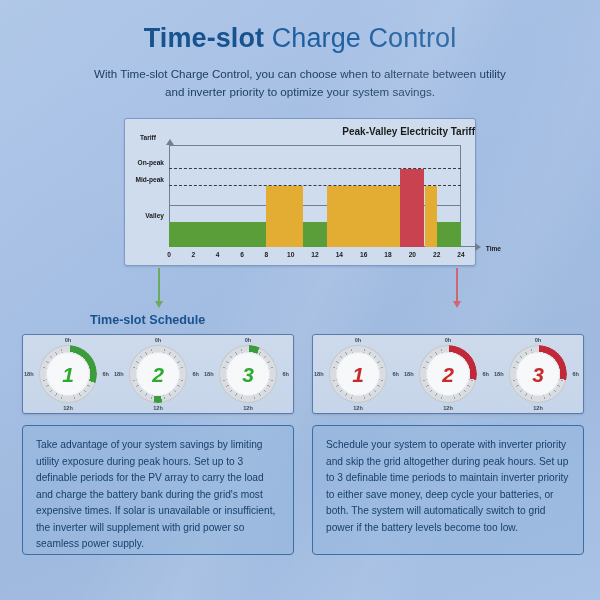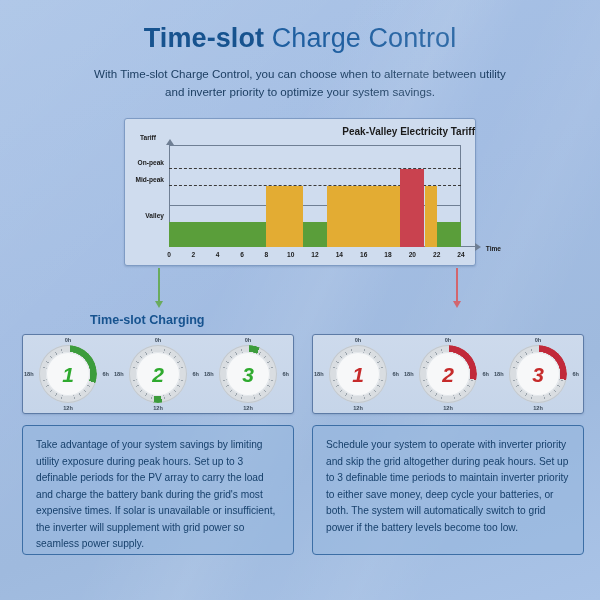--- a/index.html
+++ b/index.html
@@ -362,21 +362,21 @@
 
   <div class="connector left">
     <div class="shaft"></div>
     <div class="head"></div>
   </div>
   <div class="connector right">
     <div class="shaft"></div>
     <div class="head"></div>
   </div>
 
-  <div class="section-head left">Time-slot Charging</div>
+  <div class="section-head left">Time-slot Schedule</div>
 
   <div class="dial-panel left" id="dials-charging">
       <div class="dial">
         <div class="dial-ring"></div>
         <div class="dial-ticks"></div>
         <div class="dial-arc" style="background: conic-gradient(rgba(0, 0, 0, 0) 0deg, rgba(0, 0, 0, 0) 4deg, rgb(60, 156, 60) 4deg, rgb(60, 156, 60) 108deg, rgba(0, 0, 0, 0) 108deg, rgba(0, 0, 0, 0) 360deg);"></div>
         <div class="dial-face">
           <span class="dial-num">1</span>
         </div>
         <div class="dial-label lbl-0">0h</div>

